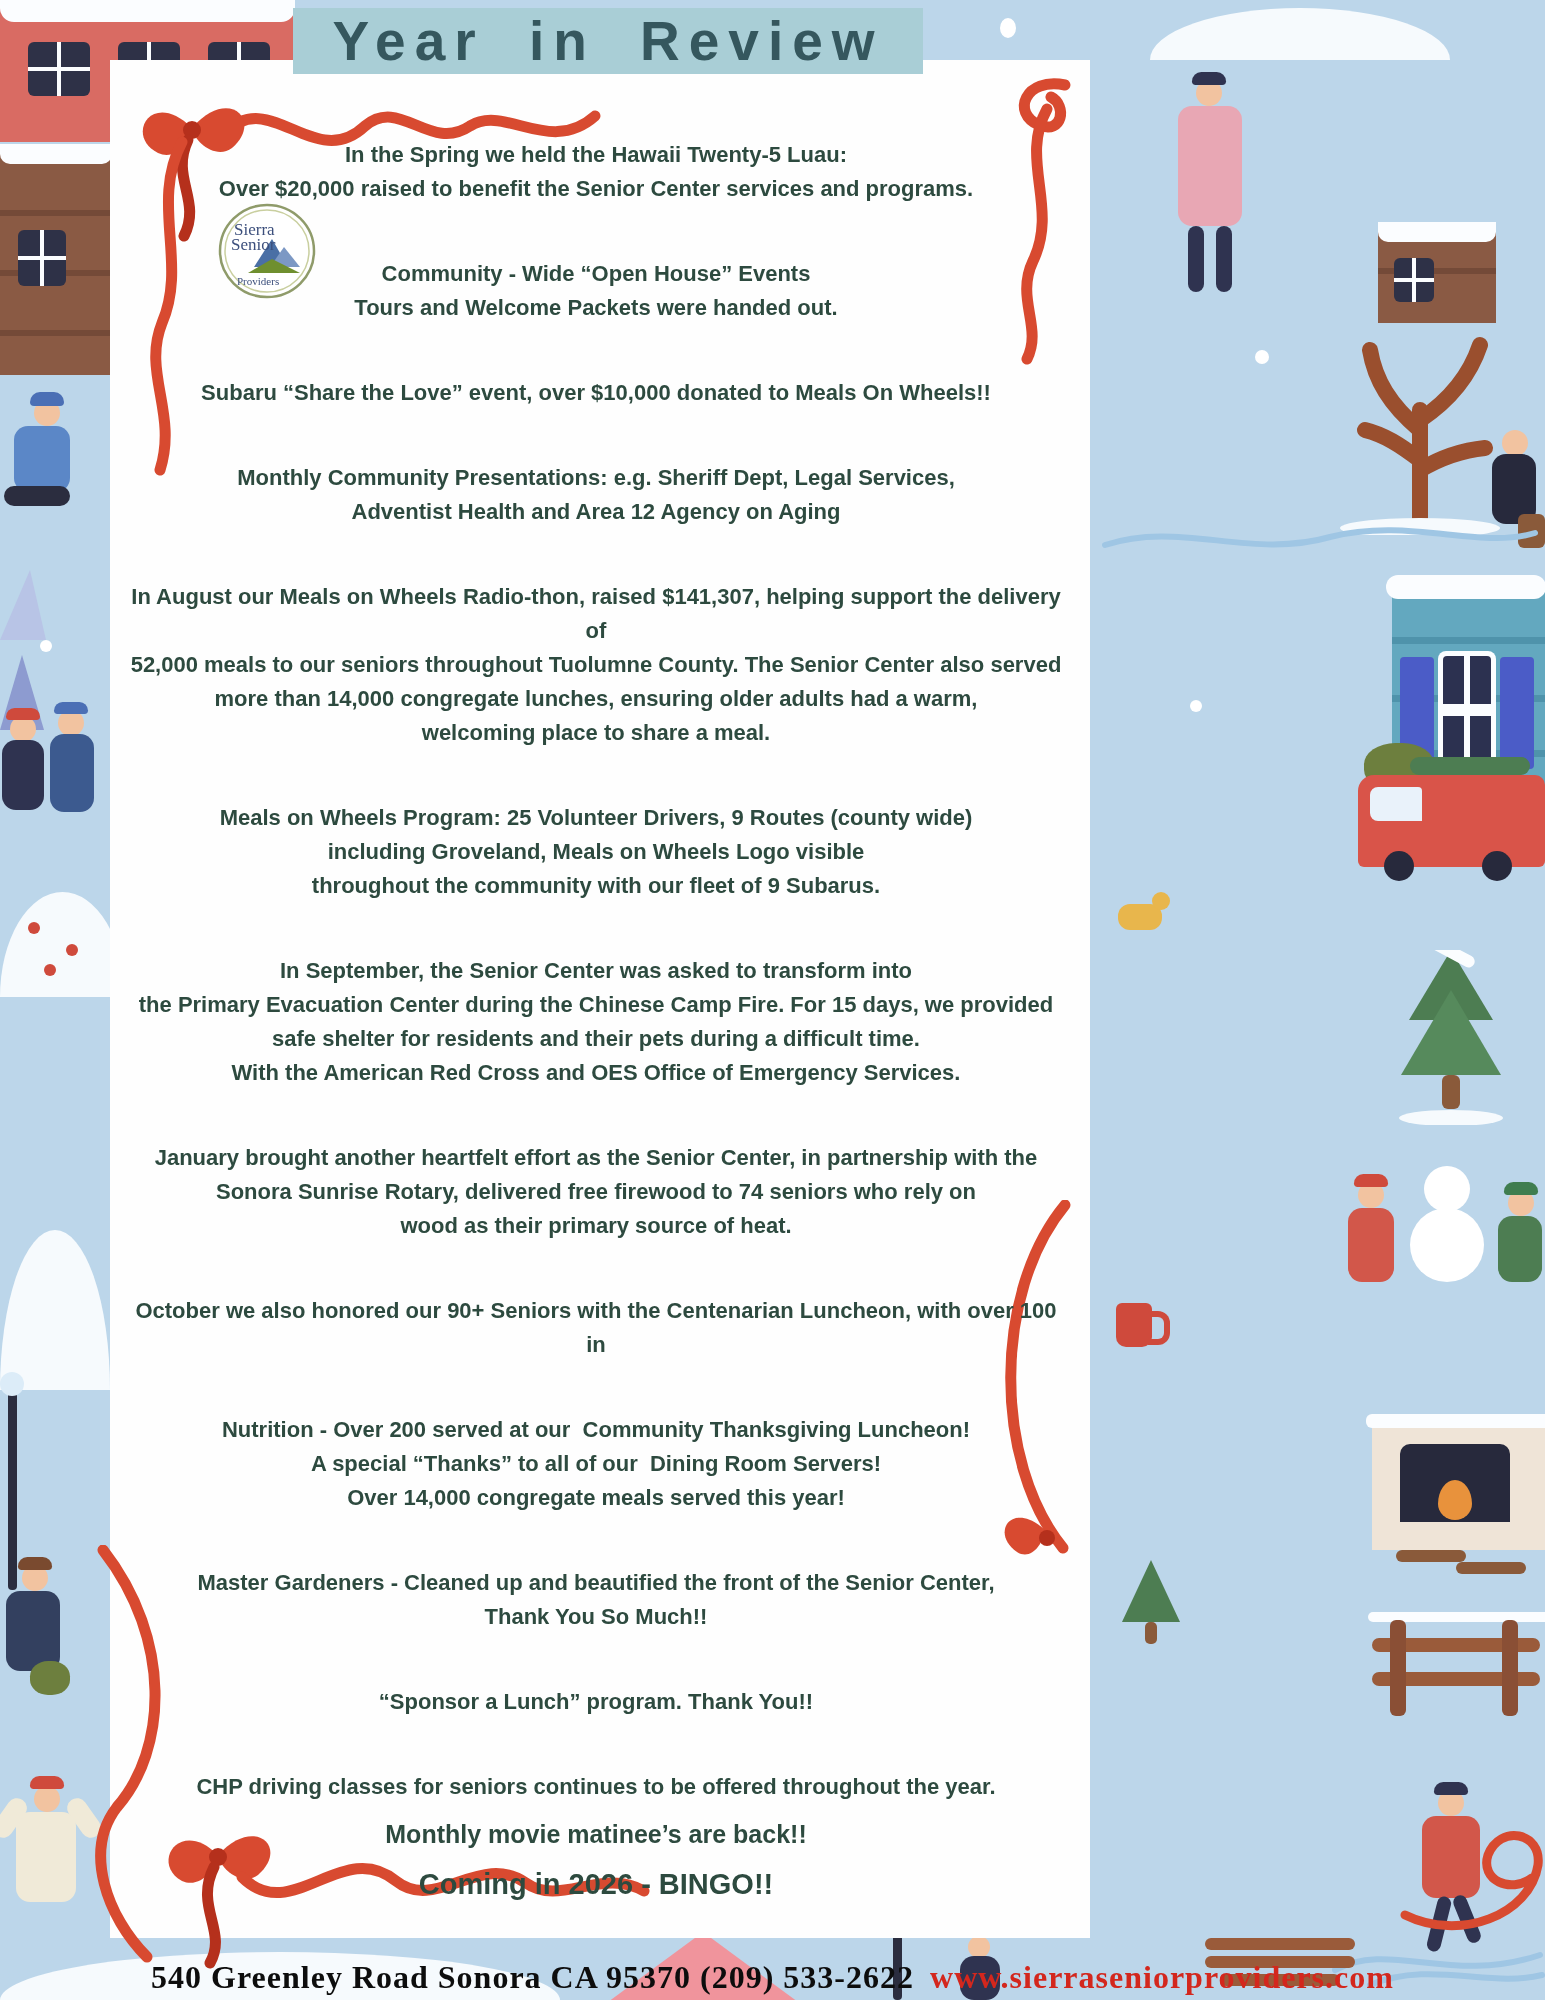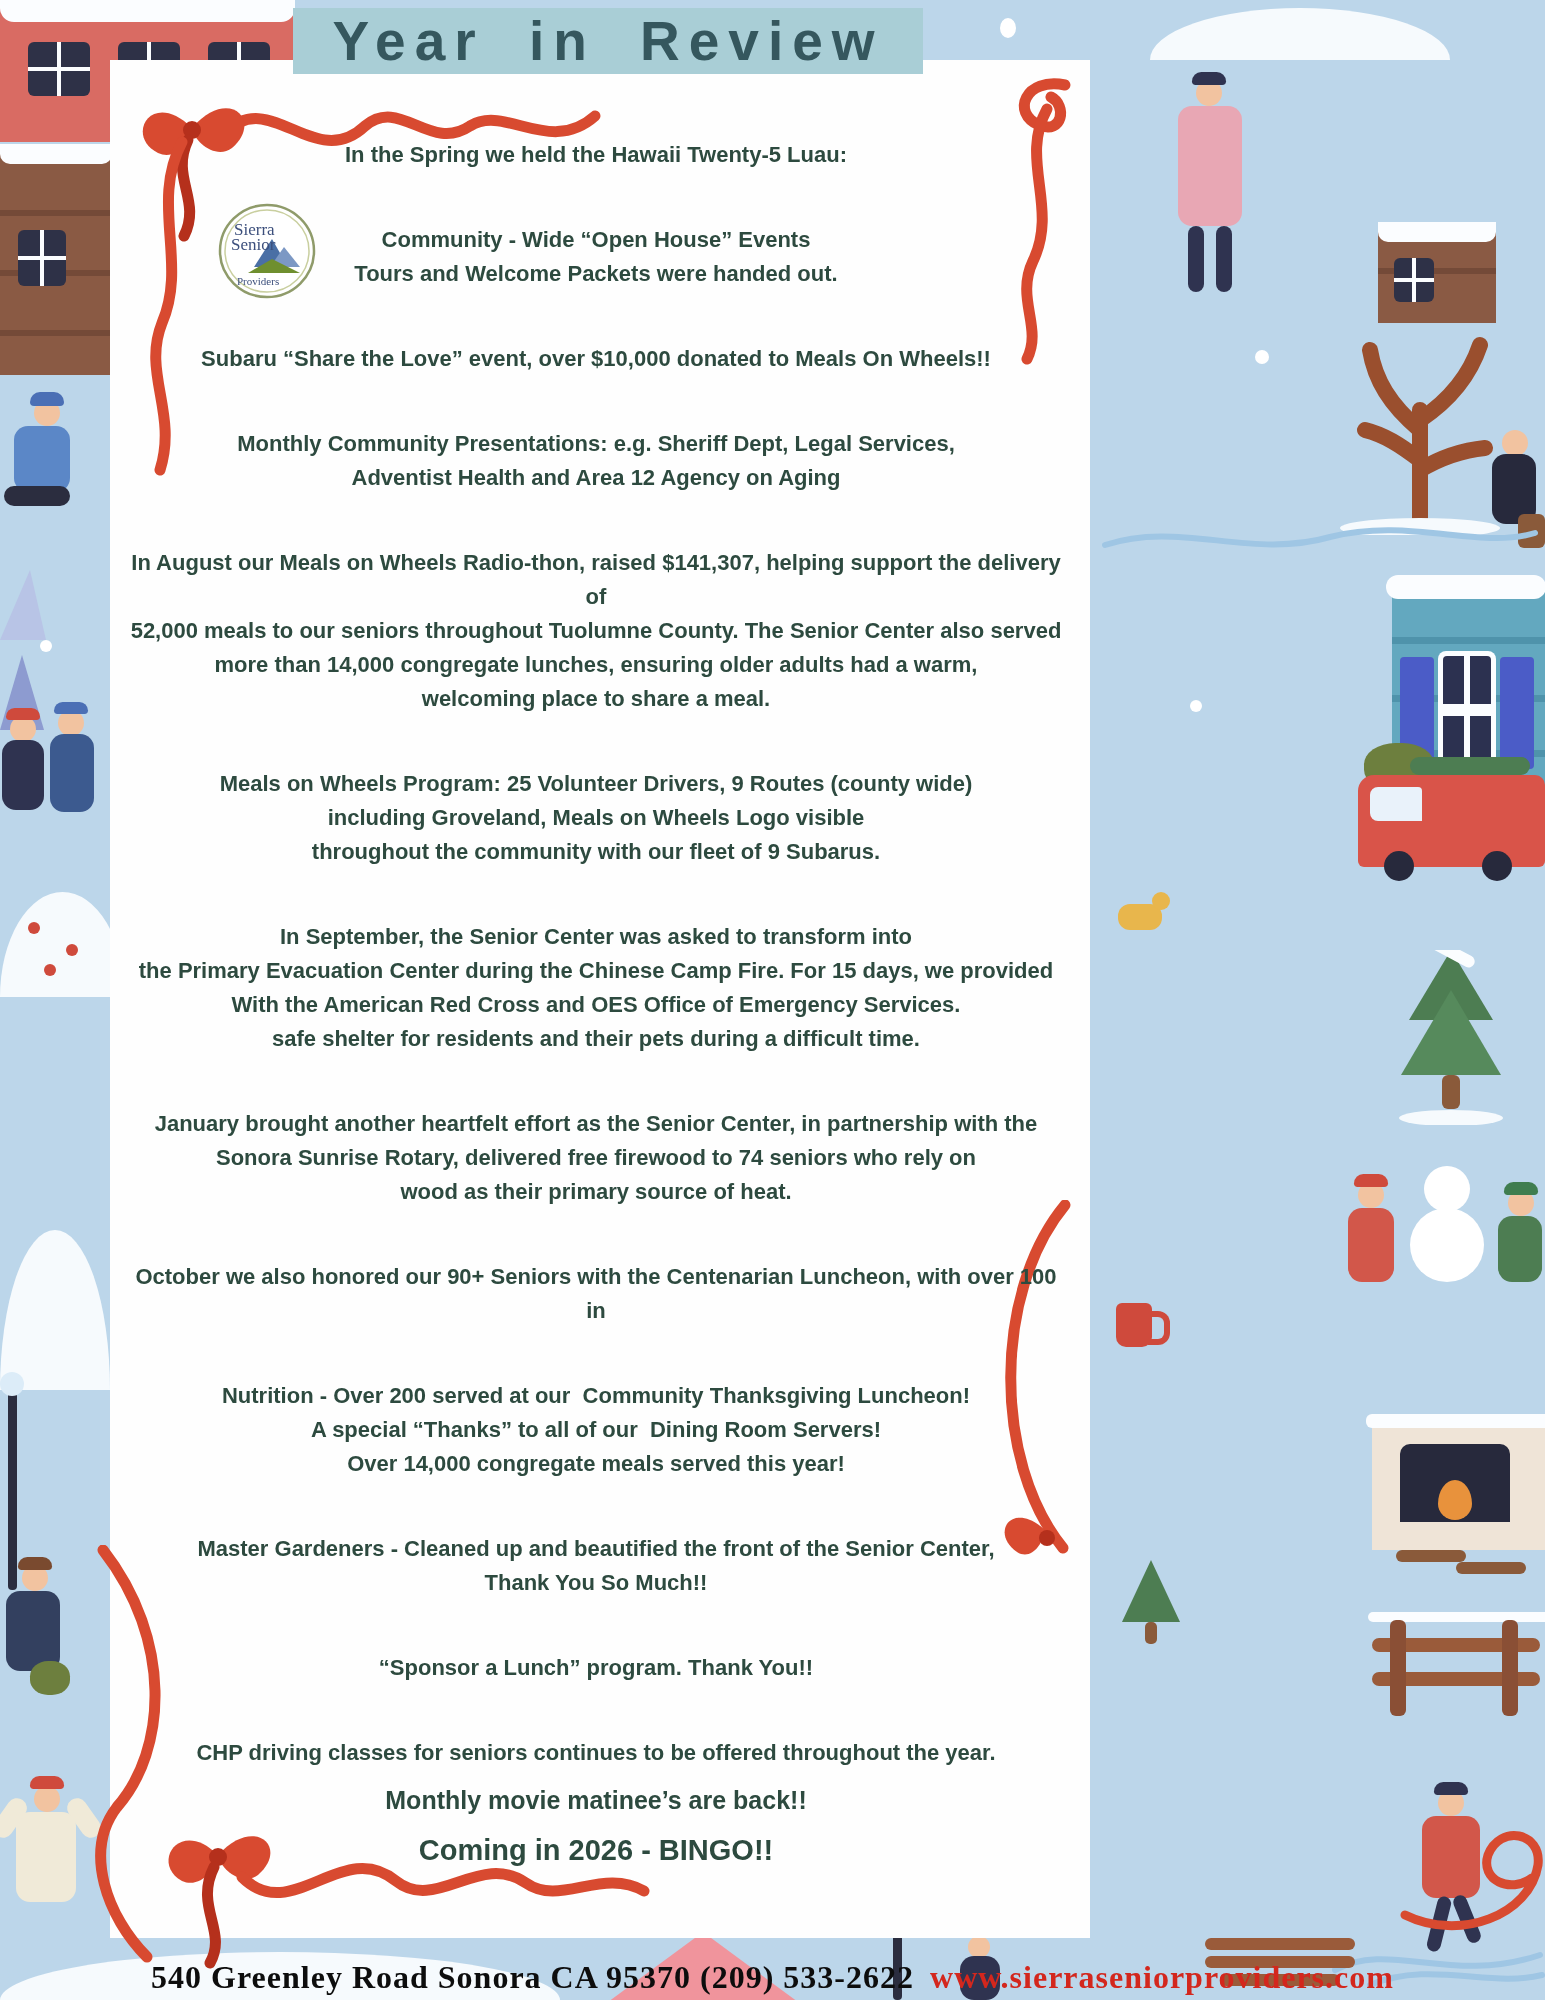--- a/index.html
+++ b/index.html
@@ -334,20 +334,21 @@
     <polygon points="52,64 66,44 82,64" fill="#7c98c4"></polygon>
     <polygon points="30,70 54,56 82,70" fill="#6f8f2f"></polygon>
     <text x="16" y="32" font-size="17">Sierra</text>
     <text x="13" y="47" font-size="17">Senior</text>
     <text x="19" y="82" font-size="11">Providers</text>
   </svg>
 
   <div class="content">
       <div class="para">
         <div class="line">In the Spring we held the Hawaii Twenty-5 Luau:</div>
+        <div class="line">Over $20,000 raised to benefit the Senior Center services and programs.</div>
       </div>
       <div class="para">
         <div class="line">Community - Wide “Open House” Events</div>
         <div class="line">Tours and Welcome Packets were handed out.</div>
       </div>
       <div class="para">
         <div class="line">Subaru “Share the Love” event, over $10,000 donated to Meals On Wheels!!</div>
       </div>
       <div class="para">
         <div class="line">Monthly Community Presentations: e.g. Sheriff Dept, Legal Services,</div>
@@ -360,22 +361,22 @@
         <div class="line">welcoming place to share a meal.</div>
       </div>
       <div class="para">
         <div class="line">Meals on Wheels Program: 25 Volunteer Drivers, 9 Routes (county wide)</div>
         <div class="line">including Groveland, Meals on Wheels Logo visible</div>
         <div class="line">throughout the community with our fleet of 9 Subarus.</div>
       </div>
       <div class="para">
         <div class="line">In September, the Senior Center was asked to transform into</div>
         <div class="line">the Primary Evacuation Center during the Chinese Camp Fire. For 15 days, we provided</div>
+        <div class="line">safe shelter for residents and their pets during a difficult time.</div>
         <div class="line">With the American Red Cross and OES Office of Emergency Services.</div>
-        <div class="line">safe shelter for residents and their pets during a difficult time.</div>
       </div>
       <div class="para">
         <div class="line">January brought another heartfelt effort as the Senior Center, in partnership with the</div>
         <div class="line">Sonora Sunrise Rotary, delivered free firewood to 74 seniors who rely on</div>
         <div class="line">wood as their primary source of heat.</div>
       </div>
       <div class="para">
         <div class="line">October we also honored our 90+ Seniors with the Centenarian Luncheon, with over 100 in</div>
       </div>
       <div class="para">

